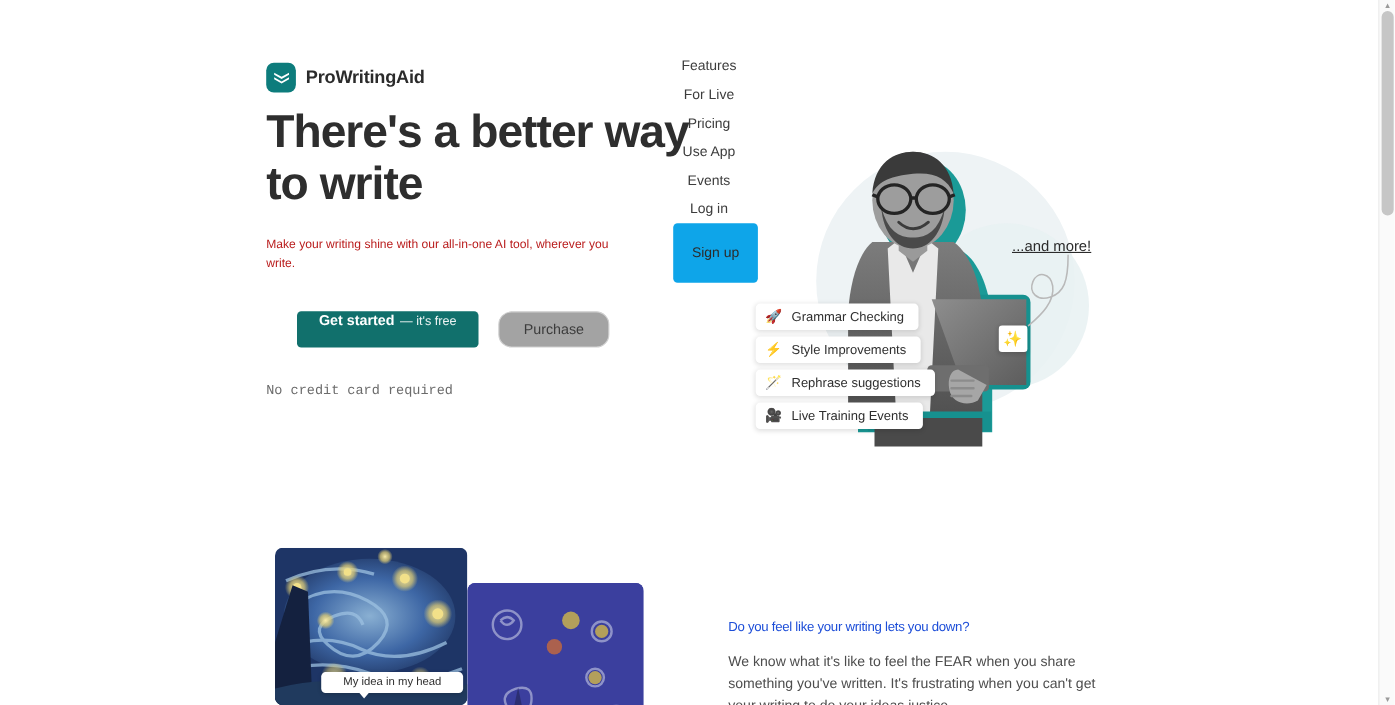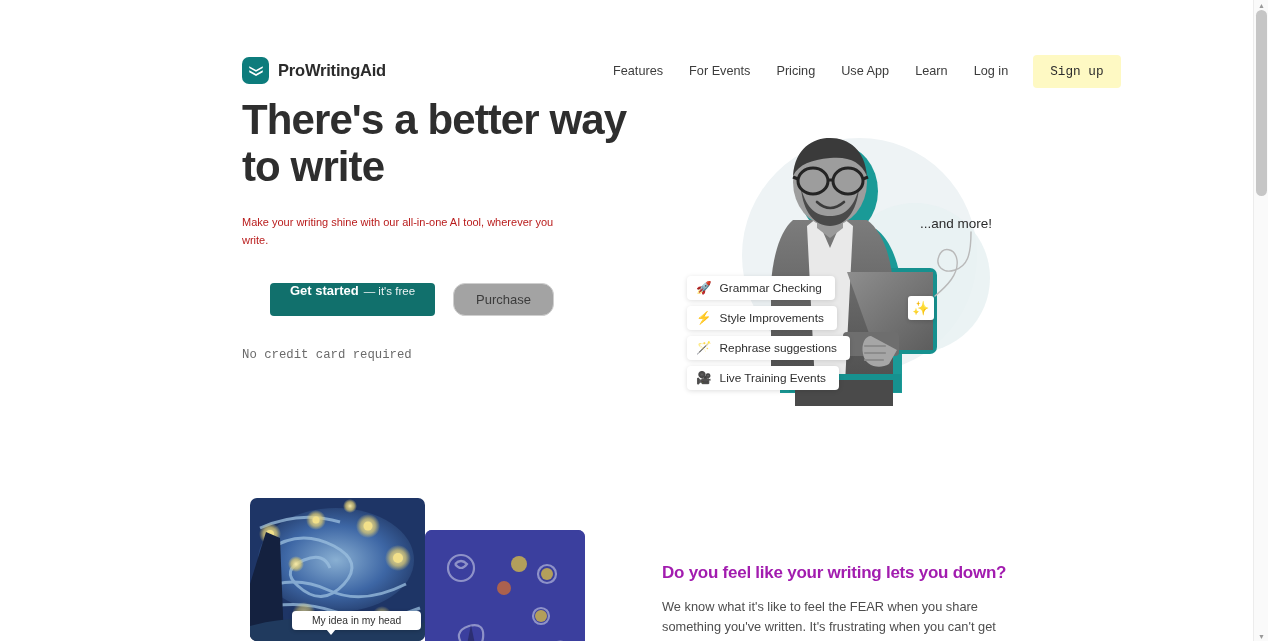--- a/index.html
+++ b/index.html
@@ -70,42 +70,43 @@
   }
 
   .nav {
     position: absolute;
     left: 600px;
     top: 0;
     height: 48px;
     display: flex;
     align-items: center;
     gap: 0px;
+    flex-direction: column;
   }
 
   .nav-link {
     font-size: 12.7px;
     color: #3c3c3c;
     text-decoration: none;
     padding: 6px 13px;
     white-space: nowrap;
     cursor: pointer;
   }
 
   .nav-signup {
     margin-left: 12px;
-    background: #fef9c3;
+    background: #0ea5e9;
     color: #2b2b2b;
     font-size: 12.7px;
     border: none;
     border-radius: 4px;
-    padding: 9px 17px;
+    padding: 20px 17px;
     cursor: pointer;
     white-space: nowrap;
-    font-family: Liberation Mono, monospace;
+    font-family: Liberation Sans, sans-serif;
   }
 
   
   .hero {
     position: absolute;
     top: 48px;
     left: 0;
     width: 1253px;
     height: 420px;
   }
@@ -235,20 +236,21 @@
   }
 
   .art-more {
     position: absolute;
     left: 265px;
     top: 108px;
     font-size: 13.5px;
     color: #2b2b2b;
     white-space: nowrap;
     z-index: 6;
+    text-decoration: underline;
   }
 
   .art-squiggle {
     position: absolute;
     left: 270px;
     top: 122px;
     z-index: 5;
   }
 
   .chips {
@@ -341,23 +343,23 @@
   }
 
   .sec2-copy {
     position: absolute;
     left: 662px;
     top: 95px;
     width: 360px;
   }
 
   .sec2-title {
-    font-size: 17px;
-    font-weight: bold;
-    color: #a21caf;
+    font-size: 12px;
+    font-weight: normal;
+    color: #1d4ed8;
     margin-bottom: 14px;
     letter-spacing: -0.25px;
   }
 
   .sec2-body {
     font-size: 12.8px;
     line-height: 1.56;
     color: #4d4d4d;
   }
 
@@ -408,24 +410,24 @@
         <svg width="18" height="18" viewBox="0 0 24 24" aria-hidden="true">
           <path d="M3 5.5 L12 10.5 L21 5.5 L21 8 L12 13 L3 8 Z" fill="#ffffff"></path>
           <path d="M3 11 L12 16 L21 11 L21 13.5 L12 18.5 L3 13.5 Z" fill="#ffffff"></path>
         </svg>
       </span>
       <span class="brand-name">ProWritingAid</span>
     </div>
 
     <nav class="nav">
       <a class="nav-link" href="#">Features</a>
-      <a class="nav-link" href="#">For Events</a>
+      <a class="nav-link" href="#">For Live</a>
       <a class="nav-link" href="#">Pricing</a>
       <a class="nav-link" href="#">Use App</a>
-      <a class="nav-link" href="#">Learn</a>
+      <a class="nav-link" href="#">Events</a>
       <a class="nav-link" href="#">Log in</a>
       <button class="nav-signup">Sign up</button>
     </nav>
 
   </header>
 
   <section class="hero">
 
     <div class="hero-copy">
       <h1 class="hero-title">There's a better way to write</h1>

